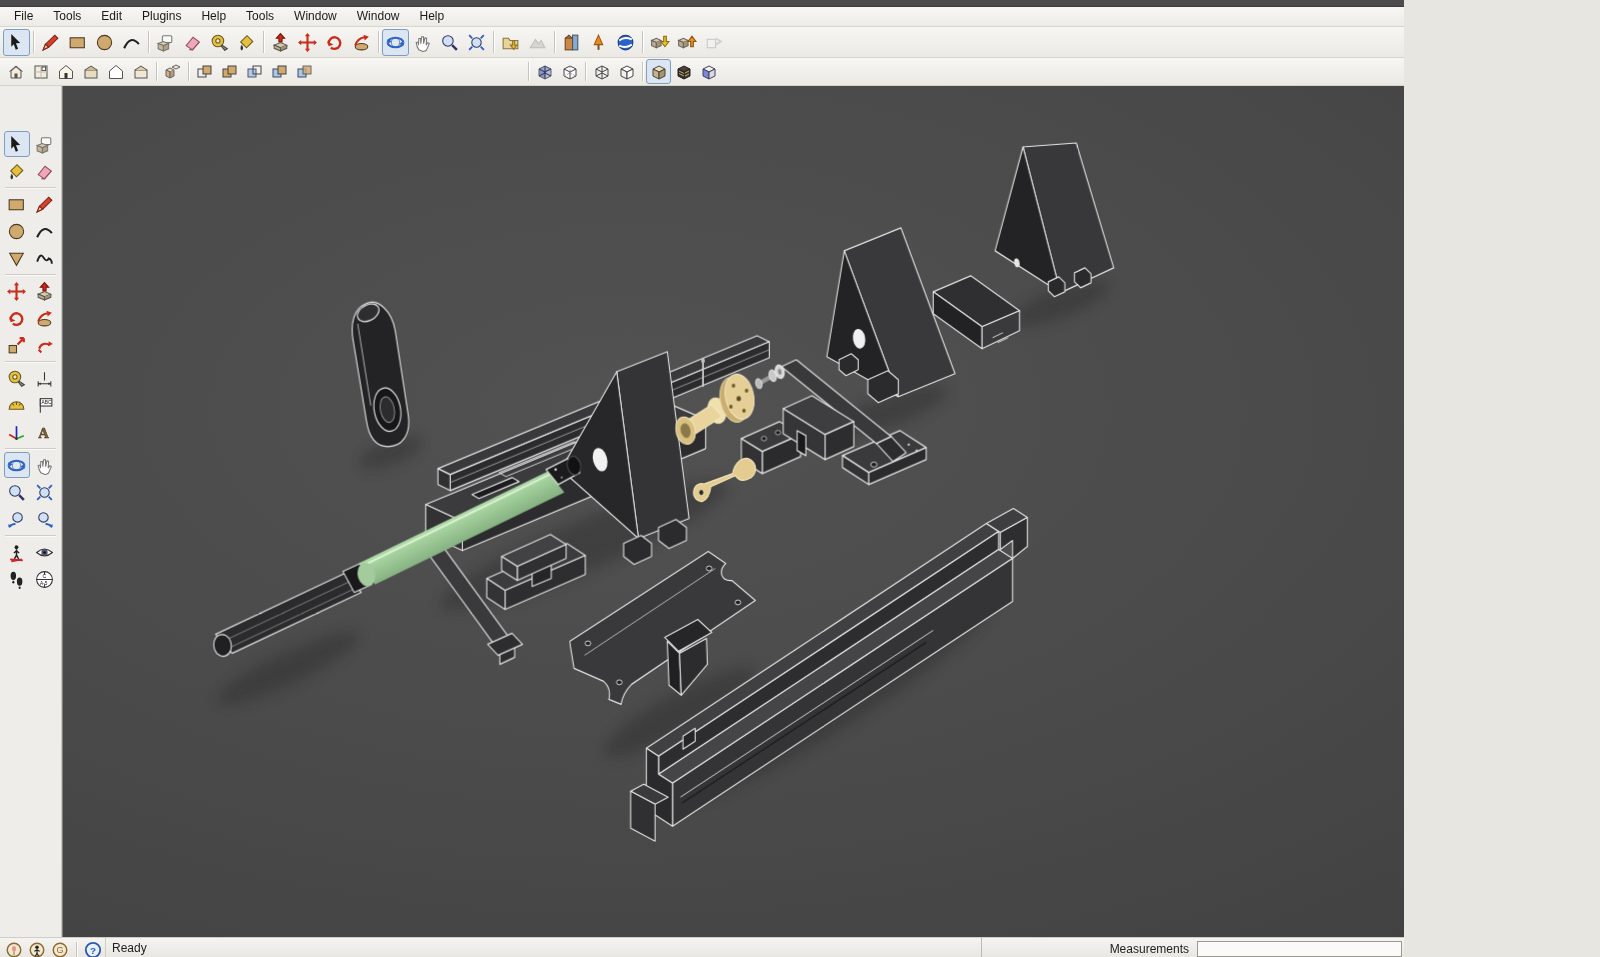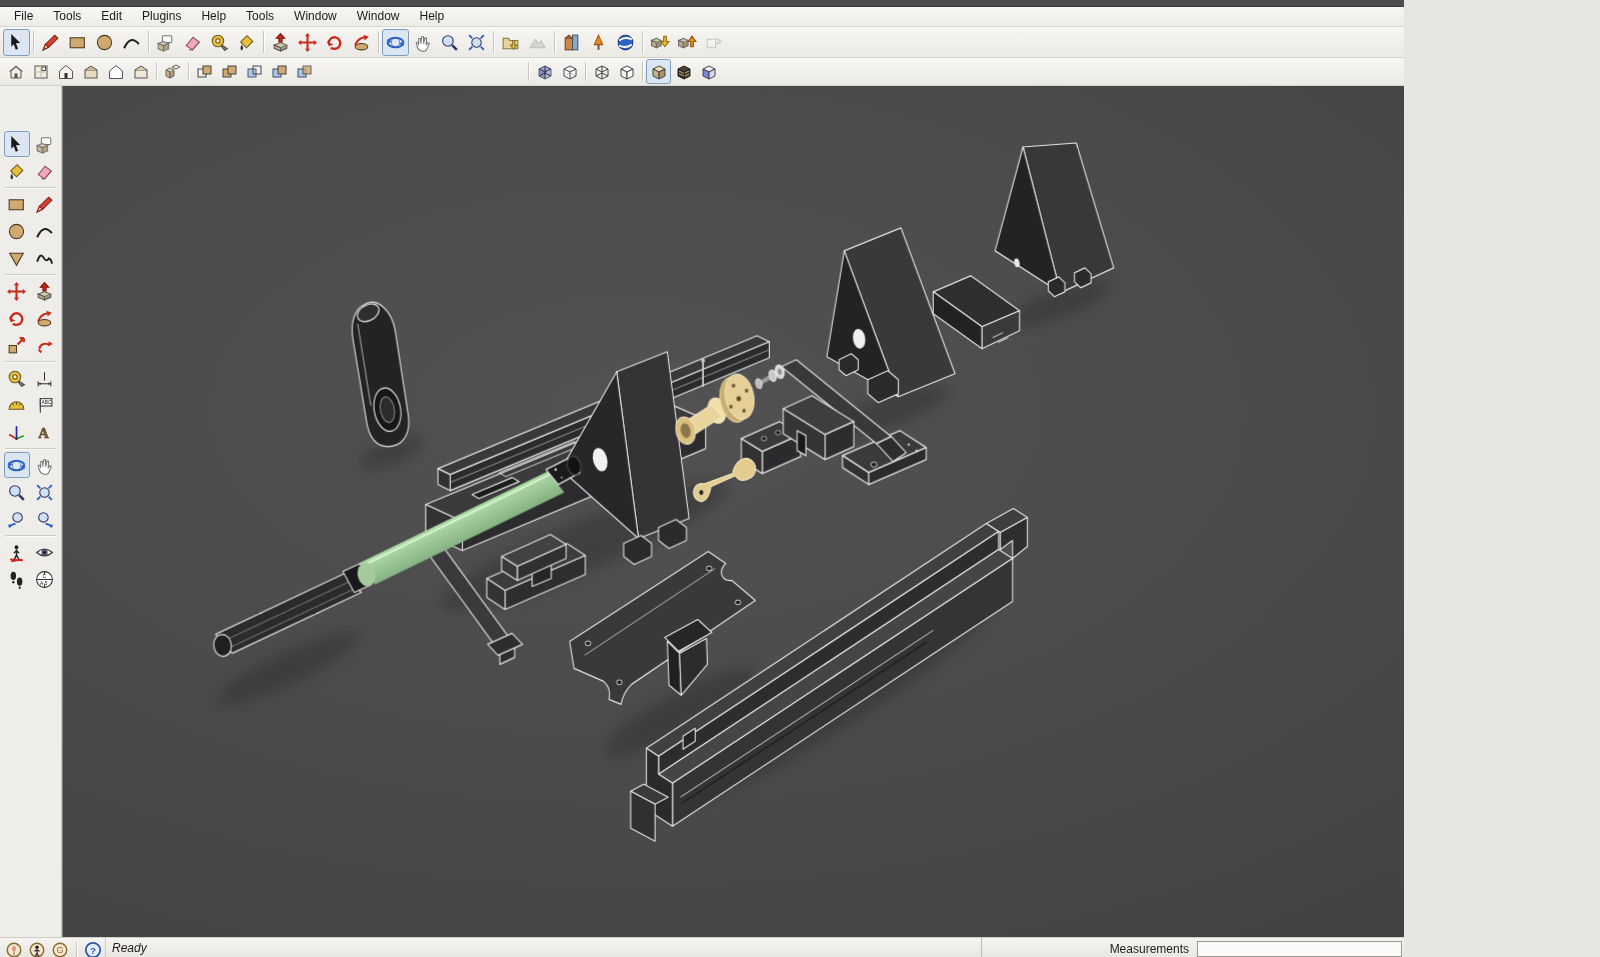--- a/index.html
+++ b/index.html
@@ -40,21 +40,21 @@
               background:radial-gradient(ellipse 120% 100% at 42% 38%, #525252 0%, #4a4a4a 45%, #434343 75%, #3b3b3b 100%); }
   #viewport svg { position:absolute; inset:0; width:100%; height:100%; }
   .e { stroke:#e8e8e8; stroke-width:1.2; stroke-linejoin:round; stroke-linecap:round; }
 
   
   #statusbar { height:20px; flex:none; display:flex; align-items:flex-start; overflow:hidden;
                background:linear-gradient(#f5f4f1,#e9e7e2); border-top:1px solid #cfcdc6;
                font-size:12px; color:#222; }
   #status-icons { display:flex; align-items:center; padding:1px 2px 0 4px; gap:3px; }
   .sbtn { width:20px; height:20px; display:flex; align-items:center; justify-content:center; }
-  #status-ready { padding:3px 0 0 6px; border-left:1px solid #cfcdc6; align-self:stretch; flex:1;font-style:italic; }
+  #status-ready { padding:3px 0 0 6px; border-left:1px solid #cfcdc6; align-self:stretch; flex:1; }
   #status-right { display:flex; align-items:center; align-self:stretch;padding-left:20px; }
   #measure-panel { border-left:1px solid #bdbbb4; align-self:stretch; display:flex; align-items:center;
                    padding-left:120px; }
   #measure-label { padding:3px 8px 0 8px; }
   #measure-input { width:205px; height:16px; margin-top:2px; margin-right:2px; border:1px solid #9a9a94;
                    background:#fbfaf8; font-size:11px; padding:0 3px; }
 </style>
 </head>
 <body>
 

